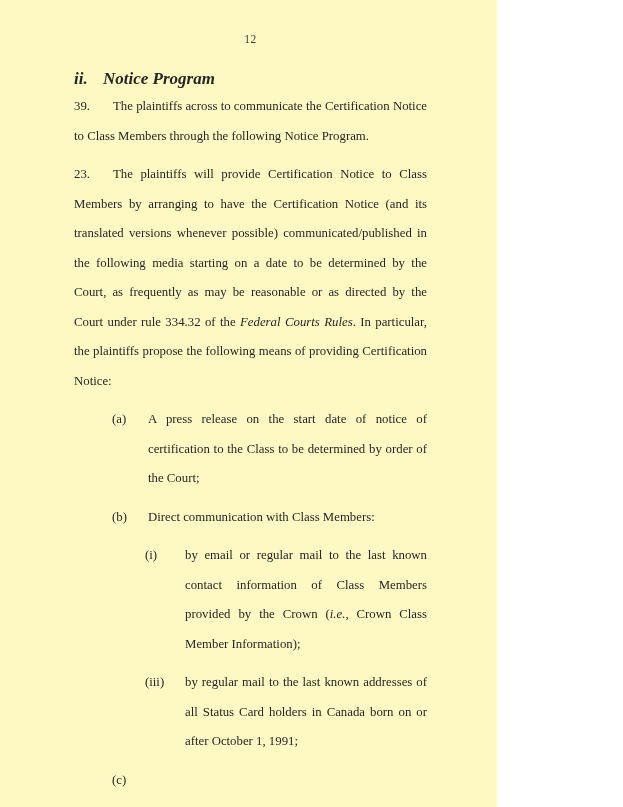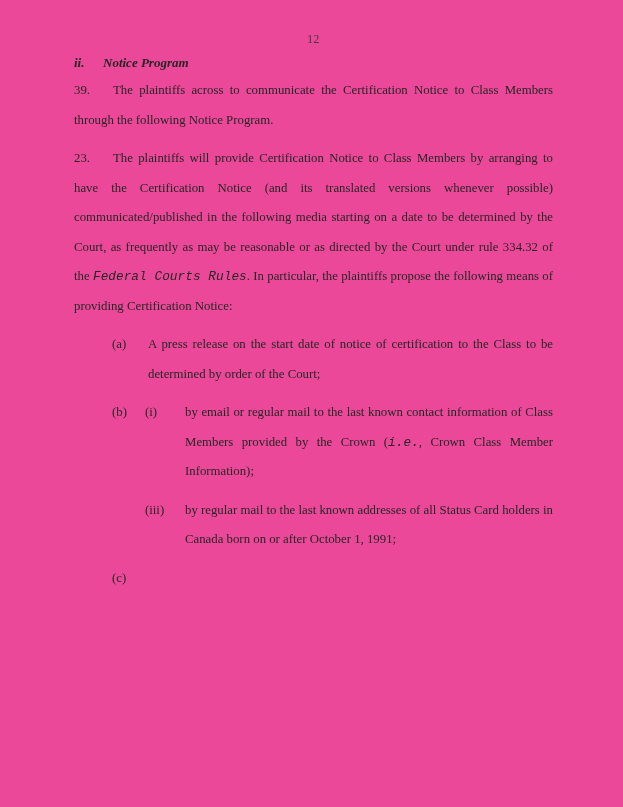--- a/index.html
+++ b/index.html
@@ -3,43 +3,43 @@
 <meta charset="utf-8">
 <style>
   html, body {
     margin: 0;
     padding: 0;
     background: #ffffff;
   }
   .page {
     position: relative;
     box-sizing: border-box;
-    width: 623px;
+    width: 497px;
     height: 807px;
-    background: #ec4899;
+    background: #fef9c3;
     padding: 32px 70px 12px 74px;
     font-family: "Liberation Serif", "DejaVu Serif", serif;
     font-size: 12.8px;
     line-height: 29.5px;
     color: #262626;
     overflow: hidden;
   }
   .pageno {
     text-align: center;
     font-size: 11.5px;
     line-height: 14px;
     letter-spacing: 0.5px;
     color: #3a3a3a;
   }
   .heading {
-    margin-top: 4px;
+    margin-top: 20px;
     line-height: 26px;
     font-weight: bold;
     font-style: italic;
-    font-size: 13px;
+    font-size: 17px;
   }
   .heading .hnum {
     display: inline-block;
     width: 29px;
     font-style: italic;
   }
   .para {
     margin: 0;
     text-align: justify;
   }
@@ -56,21 +56,21 @@
     margin-top: 9px;
   }
   .li .lbl {
     position: absolute;
     top: 0;
   }
   .l1 { padding-left: 74px; }
   .l1 .lbl { left: 38px; }
   .l2 { padding-left: 111px; }
   .l2 .lbl { left: 71px; }
-  i { font-style: italic; font-family: Liberation Mono, monospace; }
+  i { font-style: italic; }
 </style>
 </head>
 <body>
 
 <div class="page">
 
   <div class="pageno">12</div>
 
   <div class="heading">
     <span class="hnum">ii.</span><span>Notice Program</span>
@@ -82,21 +82,21 @@
 
   <p class="para gap">
     <span class="pnum">23.</span><span>The plaintiffs will provide Certification Notice to Class Members by arranging to have the Certification Notice (and its translated versions whenever possible) communicated/published in the following media starting on a date to be determined by the Court, as frequently as may be reasonable or as directed by the Court under rule 334.32 of the </span><i>Federal Courts Rules</i><span>. In particular, the plaintiffs propose the following means of providing Certification Notice:</span>
   </p>
 
   <div class="li l1">
     <span class="lbl">(a)</span><span>A press release on the start date of notice of certification to the Class to be determined by order of the Court;</span>
   </div>
 
   <div class="li l1">
-    <span class="lbl">(b)</span>
+    <span class="lbl">(b)</span><span>Direct communication with Class Members:</span>
   </div>
 
   <div class="li l2">
     <span class="lbl">(i)</span><span>by email or regular mail to the last known contact information of Class Members provided by the Crown (</span><i>i.e.</i><span>, Crown Class Member Information);</span>
   </div>
 
 
   <div class="li l2">
     <span class="lbl">(iii)</span><span>by regular mail to the last known addresses of all Status Card holders in Canada born on or after October 1, 1991;</span>
   </div>

